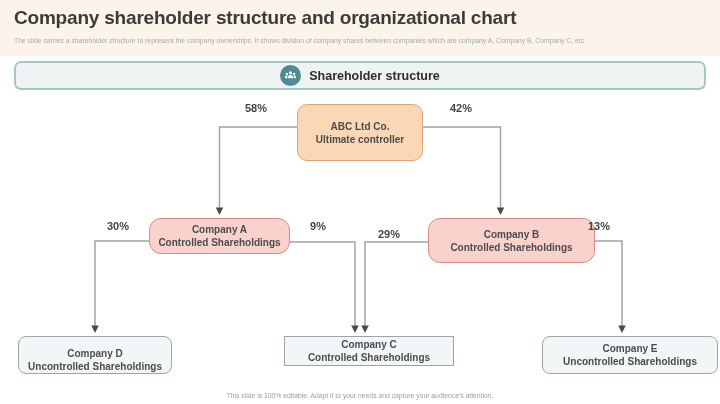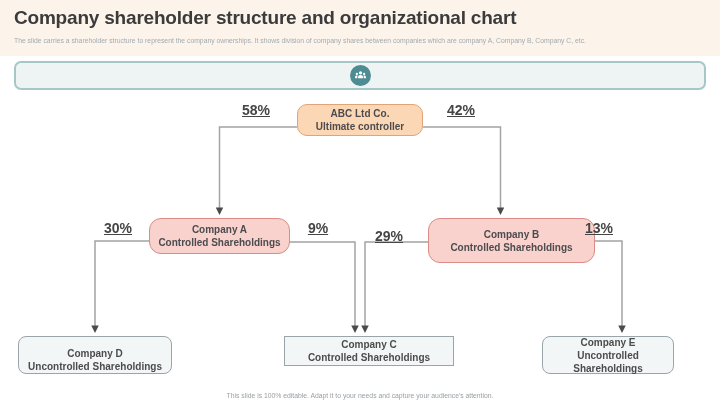--- a/index.html
+++ b/index.html
@@ -26,28 +26,28 @@
 
   
   .connectors { position:absolute; left:0; top:0; width:720px; height:404px; pointer-events:none; z-index:1; }
 
   
   .node {
     position:absolute; z-index:2; box-sizing:border-box;
     display:flex; flex-direction:column; align-items:center; justify-content:center;
     text-align:center; font-weight:bold; font-size:10px; line-height:13px; color:#4c4c4e;
   }
-  .node-root { left:297px; top:104px; width:126px; height:32px; background:#fbd7b6; border:1.6px solid #dfa579; border-radius:10px; }
+  .node-root { left:297px; top:104px; width:126px; height:57px; background:#fbd7b6; border:1.6px solid #dfa579; border-radius:10px; }
   .node-a    { left:149px; top:218px; width:141px; height:36px; background:#f9d2ce; border:1.6px solid #db8c86; border-radius:12px; }
   .node-b    { left:428px; top:218px; width:167px; height:45px; background:#f9d2ce; border:1.6px solid #db8c86; border-radius:12px; }
   .node-d    { left:18px;  top:336px; width:154px; height:38px; background:#f3f6f7; border:1.4px solid #9aa5a9; border-radius:8px;justify-content:flex-end; }
   .node-c    { left:284px; top:336px; width:170px; height:30px; background:#f3f6f7; border:1.4px solid #9aa5a9; border-radius:0; }
-  .node-e    { left:542px; top:336px; width:132px; height:38px; background:#f3f6f7; border:1.4px solid #9aa5a9; border-radius:8px; }
+  .node-e    { left:542px; top:336px; width:176px; height:38px; background:#f3f6f7; border:1.4px solid #9aa5a9; border-radius:8px; }
 
-  .pct { position:absolute; z-index:2; width:42px; text-align:center; font-weight:bold; font-size:14px; color:#454545;text-decoration:underline; }
+  .pct { position:absolute; z-index:2; width:42px; text-align:center; font-weight:bold; font-size:11px; color:#454545; }
   .pct-58 { left:235px; top:102px; }
   .pct-42 { left:440px; top:102px; }
   .pct-30 { left:97px;  top:220px; }
   .pct-28 { left:297px; top:220px; }
   .pct-29 { left:368px; top:220px;margin-top:8px; }
   .pct-13 { left:578px; top:220px; }
 
   
   .footer { position:absolute; left:0; bottom:5px; width:720px; text-align:center; font-size:6.8px; color:#9aa0a4; }
   .page-number { position:absolute; right:12px; bottom:5px; font-size:7px; color:#8d9397; }
@@ -67,20 +67,21 @@
         <g fill="#ffffff">
           <circle cx="12" cy="7" r="3"></circle>
           <path d="M12 11c-2.6 0-4.6 1.7-4.6 3.7V17h9.2v-2.3c0-2-2-3.7-4.6-3.7z"></path>
           <circle cx="5.3" cy="9.2" r="2.1"></circle>
           <path d="M5.3 12.1c-1.9 0-3.4 1.3-3.4 2.8V17h4.1v-2.3c0-.9.3-1.7.9-2.4-.5-.1-1-.2-1.6-.2z"></path>
           <circle cx="18.7" cy="9.2" r="2.1"></circle>
           <path d="M18.7 12.1c1.9 0 3.4 1.3 3.4 2.8V17H18v-2.3c0-.9-.3-1.7-.9-2.4.5-.1 1-.2 1.6-.2z"></path>
         </g>
       </svg>
     </span>
+    <span class="banner-label">Shareholder structure</span>
   </div>
 
   <svg class="connectors" viewBox="0 0 720 404" xmlns="http://www.w3.org/2000/svg">
     <defs>
       <marker id="arw" viewBox="0 0 8 8" refX="6" refY="4" markerWidth="5" markerHeight="5" orient="auto">
         <path d="M0,0 L8,4 L0,8 z" fill="#4a4a4a"></path>
       </marker>
     </defs>
     <g fill="none" stroke="#a3a3a3" stroke-width="1.5">
       <path d="M297,127 H219.5 V213" marker-end="url(#arw)"></path>

